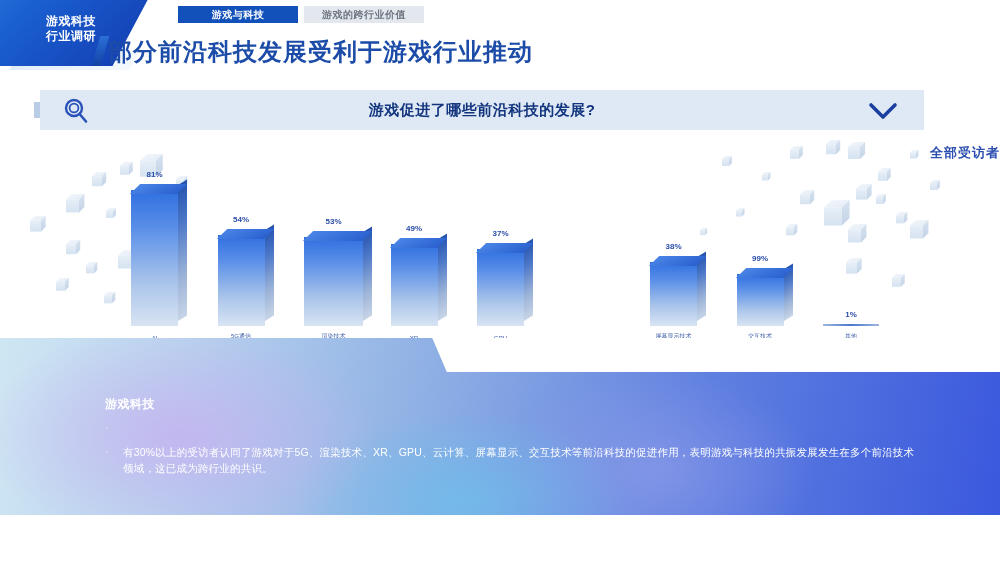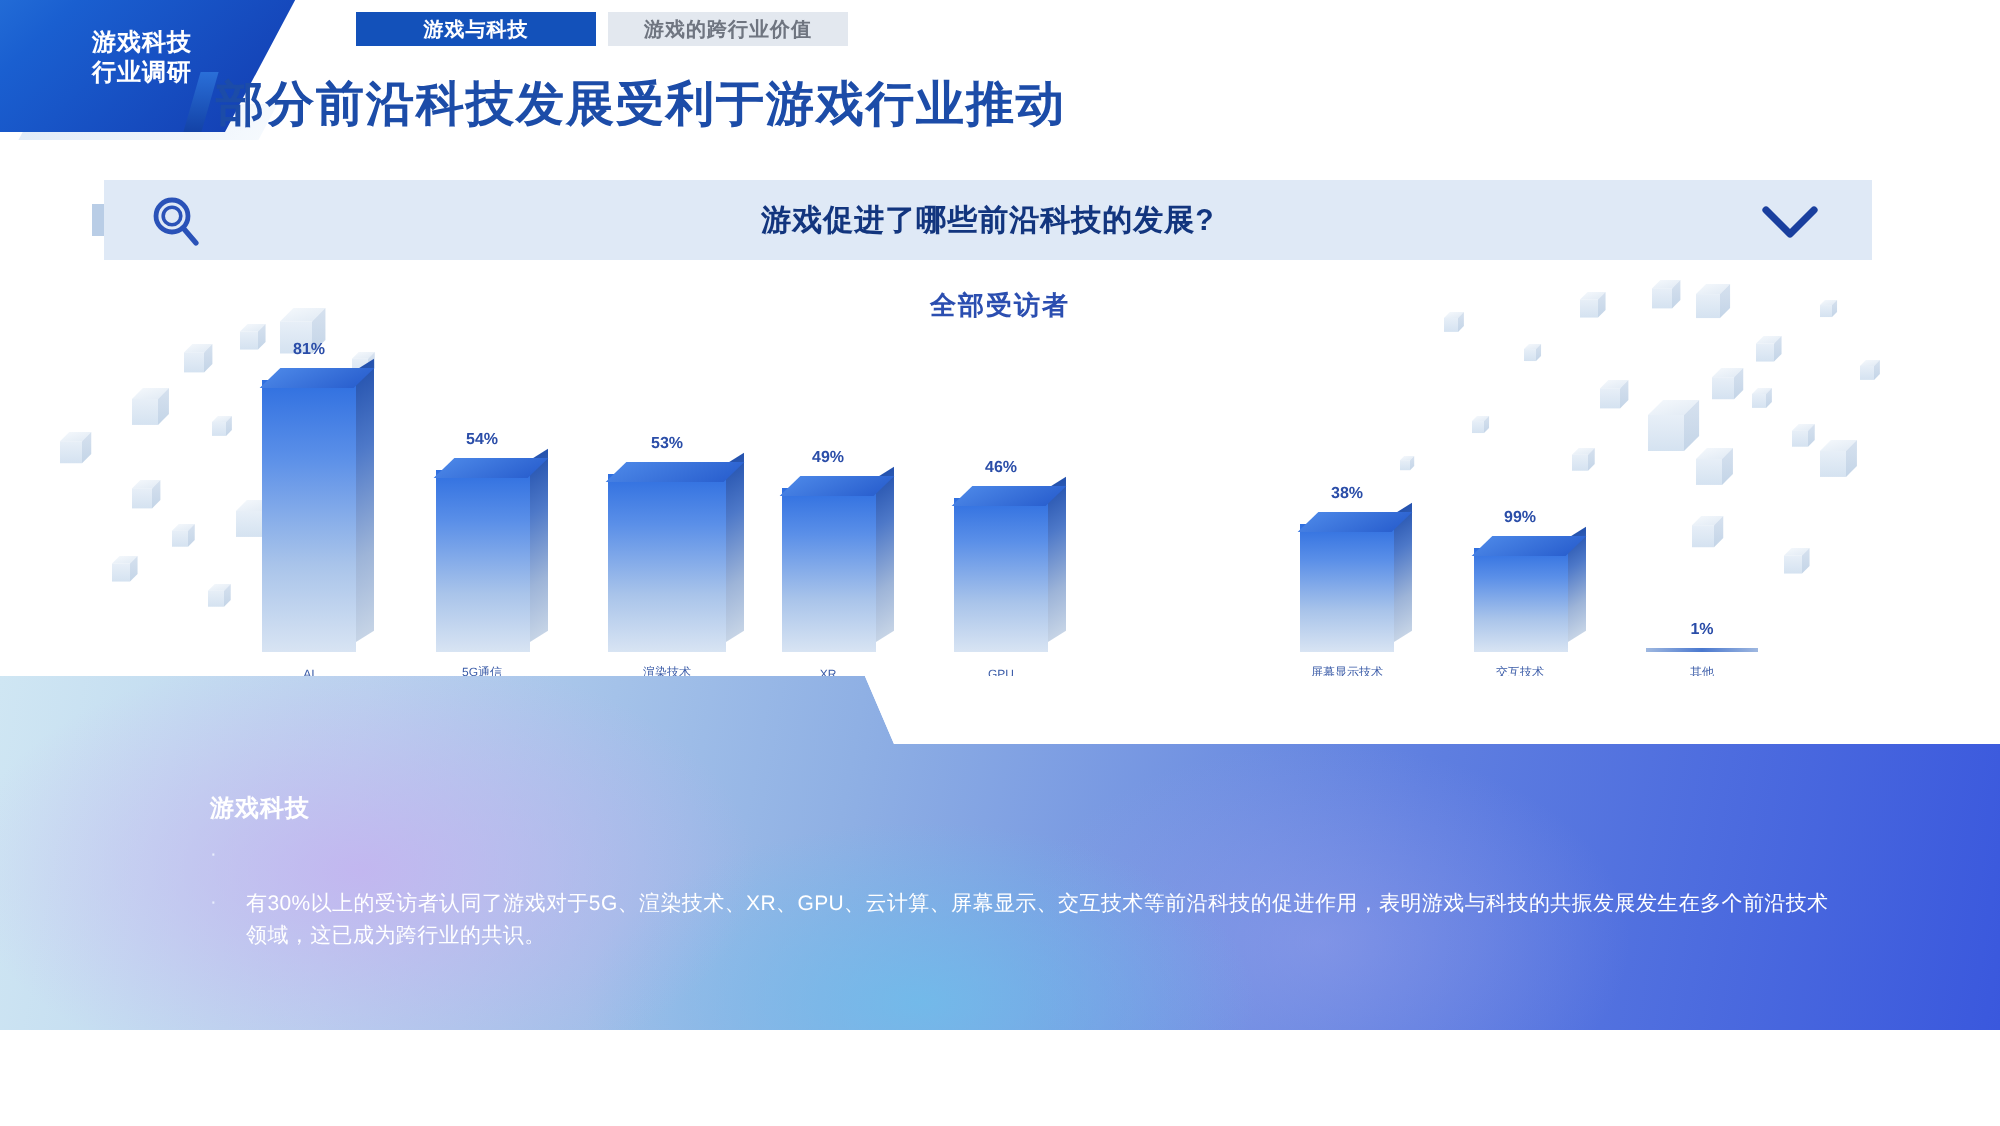--- a/index.html
+++ b/index.html
@@ -81,21 +81,21 @@
   .title-accent {
     position: absolute;
     left: 96px; top: 36px;
     width: 9px; height: 30px;
     background: linear-gradient(180deg, #2a6fd8, #1342a6);
     transform: skewX(-16deg);
   }
 
   
   .question-bar {
-    position: absolute; left: 52px; top: 90px;
+    position: absolute; left: 40px; top: 90px;
     width: 884px; height: 40px;
     background: #dfe9f6;
     display: flex; align-items: center;
   }
   .qb-left-tick {
     position: absolute; left: -6px; top: 12px;
     width: 6px; height: 16px;
     background: #b9cde6;
   }
   .search-icon { position: absolute; left: 22px; top: 7px; width: 28px; height: 28px; }
@@ -110,21 +110,21 @@
 
   
   .chart-area {
     position: absolute; left: 0; top: 132px;
     width: 1000px; height: 212px;
     background: #ffffff;
     overflow: hidden;
   }
   .chart-subtitle {
     position: absolute; left: 0; right: 0; top: 12px;
-    text-align: center;
+    text-align: right;
     font-size: 13px; font-weight: bold;
     color: #2b4eb0;
     letter-spacing: 1px;
   }
   .cubes { position: absolute; inset: 0; pointer-events: none; }
 
   .bars {
     position: absolute; left: 0; top: 0;
     width: 1000px; height: 212px;
   }
@@ -416,21 +416,21 @@
             <div class="bar-top"></div>
             <div class="bar-label-val">49%</div>
             <div class="bar-label-cat">XR</div>
           </div>
         </div>
         <div class="bar-group" style="left: 477px; width: 47px; height: 77px;">
           <div class="bar-3d">
             <div class="bar-side"></div>
             <div class="bar-front"></div>
             <div class="bar-top"></div>
-            <div class="bar-label-val">46%</div>
+            <div class="bar-label-val">37%</div>
             <div class="bar-label-cat">GPU</div>
           </div>
         </div>
         <div class="bar-group" style="left: 650px; width: 47px; height: 64px;">
           <div class="bar-3d">
             <div class="bar-side"></div>
             <div class="bar-front"></div>
             <div class="bar-top"></div>
             <div class="bar-label-val">38%</div>
             <div class="bar-label-cat">屏幕显示技术</div>

